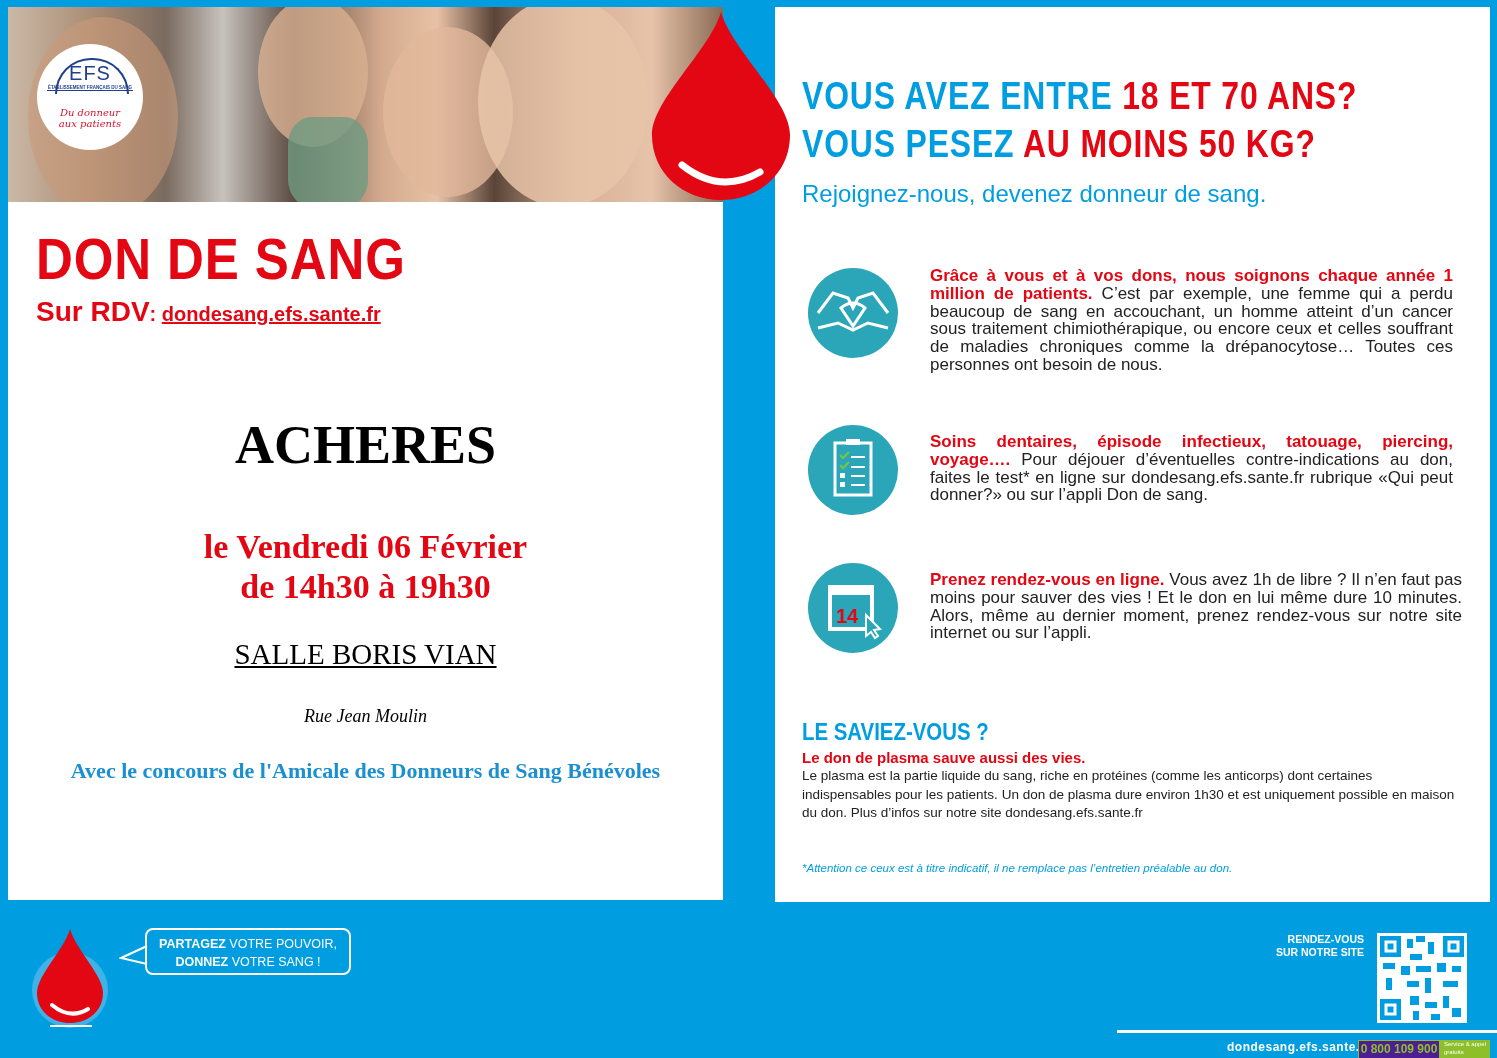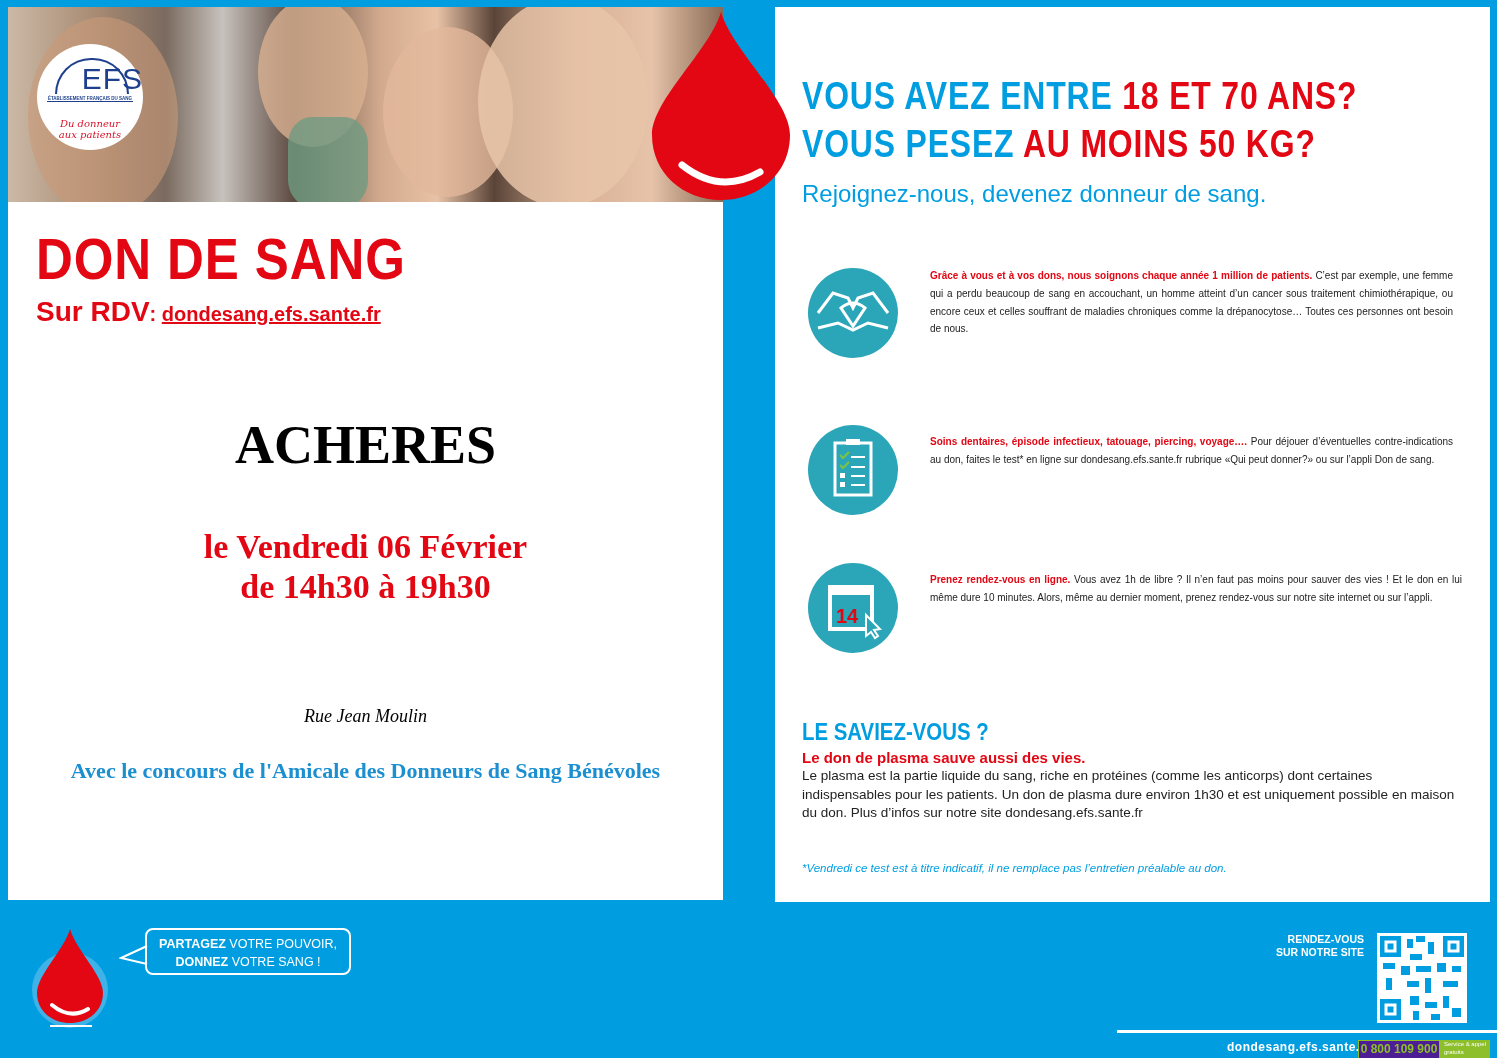--- a/index.html
+++ b/index.html
@@ -4,21 +4,21 @@
 <style>
   html,body{margin:0;padding:0;}
   body{width:1497px;height:1058px;background:#009ee0;position:relative;overflow:hidden;font-family:"Liberation Sans",sans-serif;}
   .abs{position:absolute;}
   
   #photo{left:8px;top:7px;width:715px;height:195px;overflow:hidden;
     background:linear-gradient(90deg,#cbb9a6 0%,#a98c74 12%,#7a6a5f 22%,#c7c2bd 30%,#5c4a40 40%,#d2a98d 52%,#e8c2a6 60%,#5a4438 68%,#d9b095 80%,#e6c3a9 90%,#8a6a55 100%);}
   #photo .face{position:absolute;border-radius:50%;}
   #left-panel{left:8px;top:202px;width:715px;height:698px;background:#fff;}
   #efs-logo{left:37px;top:44px;width:106px;height:106px;border-radius:50%;background:#fff;text-align:center;}
-  #efs-logo .efs{font-family:"Liberation Sans",sans-serif;color:#1d3f8c;font-size:30px;margin-top:18px;letter-spacing:1px;text-align:right;}
+  #efs-logo .efs{font-family:"Liberation Sans",sans-serif;color:#1d3f8c;font-size:20px;margin-top:18px;letter-spacing:1px;}
   #efs-logo .arc{position:absolute;left:18px;top:14px;width:70px;height:34px;border:2px solid #1d3f8c;border-bottom:none;border-radius:36px 36px 0 0;}
   #efs-logo .sub{font-size:4.5px;color:#1d3f8c;font-weight:bold;border-bottom:1px solid #1d3f8c;margin:0 10px;}
   #efs-logo .tag{font-family:"DejaVu Serif",serif;font-style:italic;color:#d6142c;font-size:10px;line-height:11px;margin-top:16px;}
   #big-drop{left:650px;top:10px;}
   #title-don{left:36px;top:225px;font-size:58px;font-weight:bold;color:#e30613;letter-spacing:1px;transform:scaleX(0.88);transform-origin:left;white-space:nowrap;}
   #rdv{left:36px;top:296px;font-size:28px;font-weight:bold;color:#e30613;white-space:nowrap;}
   #rdv a{font-size:20px;color:#e30613;text-decoration:underline;}
   .serif{font-family:"Liberation Serif",serif;text-align:center;width:715px;left:8px;}
   #city{top:414px;font-size:54px;font-weight:bold;color:#000;}
   #date{top:527px;font-size:34px;font-weight:bold;color:#e30613;line-height:40px;}
@@ -26,21 +26,21 @@
   #venue span{text-decoration:underline;}
   #street{top:706px;font-size:18px;font-style:italic;color:#000;text-align:center;}
   #amicale{top:758px;font-size:22px;font-weight:bold;color:#1b8fd0;}
   
   #right-panel{left:775px;top:7px;width:715px;height:895px;background:#fff;}
   #q1,#q2{left:802px;font-size:38px;font-weight:bold;white-space:nowrap;transform:scaleX(0.84);transform-origin:left;letter-spacing:1px;}
   #q1{top:75px;} #q2{top:123px;}
   .blue{color:#009ee0;} .red{color:#e30613;}
   #join{left:802px;top:180px;font-size:24px;color:#009ee0;}
   .icon{left:808px;width:90px;height:90px;border-radius:50%;background:#2ba6b8;}
-  .para{left:930px;width:523px;font-size:10px;line-height:17.8px;color:#222;text-align:justify;}
+  .para{left:930px;width:523px;font-size:17px;line-height:17.8px;color:#222;text-align:justify;}
   .para b.r{color:#e30613;}
   #saviez{left:802px;top:718px;font-size:24px;font-weight:bold;color:#009ee0;transform:scaleX(0.85);transform-origin:left;white-space:nowrap;}
   #plasma-h{left:802px;top:749px;font-size:15px;font-weight:bold;color:#e30613;}
   #plasma{left:802px;top:767px;width:660px;font-size:13.5px;line-height:18.5px;color:#222;}
   #note{left:802px;top:862px;font-size:11.5px;font-style:italic;color:#009ee0;}
   
   #small-drop{left:30px;top:925px;}
   #bubble{left:145px;top:928px;width:206px;height:47px;border:2px solid #fff;border-radius:8px;color:#fff;font-size:12.5px;text-align:center;line-height:18px;padding-top:5px;box-sizing:border-box;}
   #bubble-tail{left:119px;top:944px;}
   #rdv-site{left:1250px;top:933px;width:114px;text-align:right;color:#fff;font-size:10.5px;font-weight:bold;line-height:13px;}
@@ -81,20 +81,21 @@
 <div class="abs" id="title-don">DON DE SANG</div>
 <div class="abs" id="rdv">
   <span>Sur RDV</span><span style="font-size:20px">: </span><a>dondesang.efs.sante.fr</a>
 </div>
 <div class="abs serif" id="city">ACHERES</div>
 <div class="abs serif" id="date">
   <div>le Vendredi 06 Février</div>
   <div>de 14h30 à 19h30</div>
 </div>
 <div class="abs serif" id="venue">
+  <div><span>SALLE BORIS VIAN</span></div>
 </div>
 <div class="abs serif" id="street">Rue Jean Moulin</div>
 <div class="abs serif" id="amicale">Avec le concours de l'Amicale des Donneurs de Sang Bénévoles</div>
 
 <div class="abs" id="q1"><span class="blue">VOUS AVEZ ENTRE </span><span class="red">18 ET 70 ANS?</span></div>
 <div class="abs" id="q2"><span class="blue">VOUS PESEZ </span><span class="red">AU MOINS 50 KG?</span></div>
 <div class="abs" id="join">Rejoignez-nous, devenez donneur de sang.</div>
 
 <div class="abs icon" style="top:268px">
   <svg width="90" height="90" viewBox="0 0 90 90">
@@ -123,21 +124,21 @@
     </svg>
 </div>
 
 <div class="abs para" style="top:267px"><b class="r">Grâce à vous et à vos dons, nous soignons chaque année 1 million de patients.</b><span> C’est par exemple, une femme qui a perdu beaucoup de sang en accouchant, un homme atteint d’un cancer sous traitement chimiothérapique, ou encore ceux et celles souffrant de maladies chroniques comme la drépanocytose… Toutes ces personnes ont besoin de nous.</span></div>
 <div class="abs para" style="top:433px"><b class="r">Soins dentaires, épisode infectieux, tatouage, piercing, voyage….</b><span> Pour déjouer d’éventuelles contre-indications au don, faites le test* en ligne sur dondesang.efs.sante.fr rubrique «Qui peut donner?» ou sur l’appli Don de sang.</span></div>
 <div class="abs para" style="top:571px;width:532px"><b class="r">Prenez rendez-vous en ligne.</b><span> Vous avez 1h de libre ? Il n’en faut pas moins pour sauver des vies ! Et le don en lui même dure 10 minutes. Alors, même au dernier moment, prenez rendez-vous sur notre site internet ou sur l’appli.</span></div>
 
 <div class="abs" id="saviez">LE SAVIEZ-VOUS ?</div>
 <div class="abs" id="plasma-h">Le don de plasma sauve aussi des vies.</div>
 <div class="abs" id="plasma">Le plasma est la partie liquide du sang, riche en protéines (comme les anticorps) dont certaines indispensables pour les patients. Un don de plasma dure environ 1h30 et est uniquement possible en maison du don. Plus d’infos sur notre site dondesang.efs.sante.fr</div>
-<div class="abs" id="note">*Vendredi ce test est à titre indicatif, il ne remplace pas l’entretien préalable au don.</div>
+<div class="abs" id="note">*Attention ce ceux est à titre indicatif, il ne remplace pas l’entretien préalable au don.</div>
 
 <svg class="abs" id="small-drop" width="80" height="105" viewBox="0 0 80 105">
   <circle cx="40" cy="65" r="38" fill="#3fb2e8"></circle>
   <path d="M40 4 C34 25 7 50 7 68 C7 86 22 98 40 98 C58 98 73 86 73 68 C73 50 46 25 40 4Z" fill="#e30613"></path>
   <path d="M22 80 Q40 95 58 84" stroke="#fff" stroke-width="4" fill="none" stroke-linecap="round"></path>
   <rect x="20" y="100" width="42" height="2" fill="#fff"></rect>
 </svg>
 <svg class="abs" id="bubble-tail" width="30" height="24" viewBox="0 0 30 24">
     <path d="M28 2 L2 14 L28 20" stroke="#fff" stroke-width="2" fill="#009ee0"></path>
   </svg>

